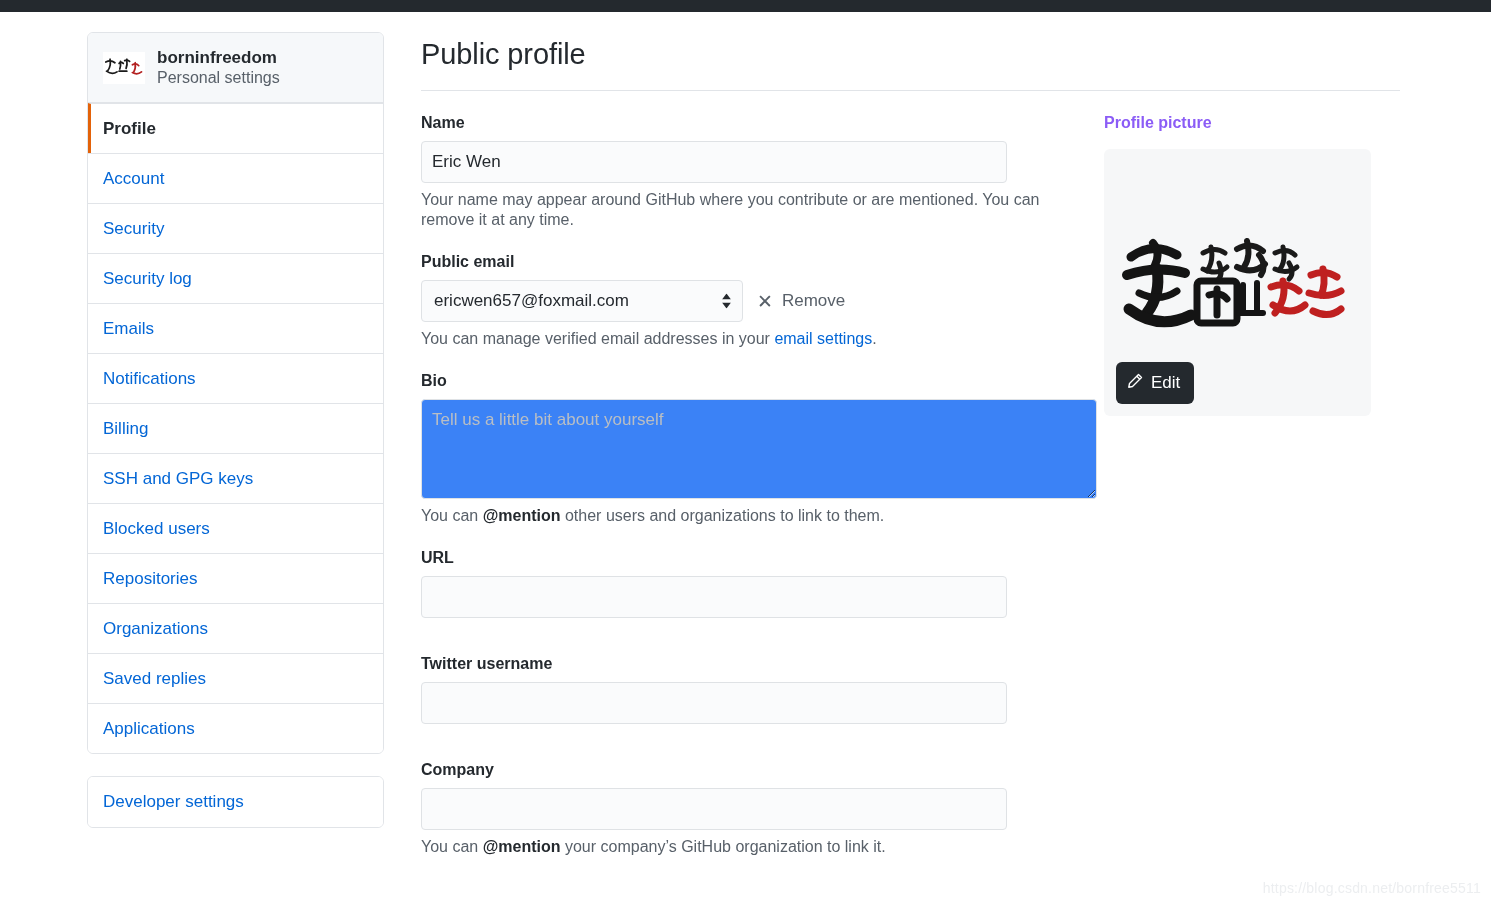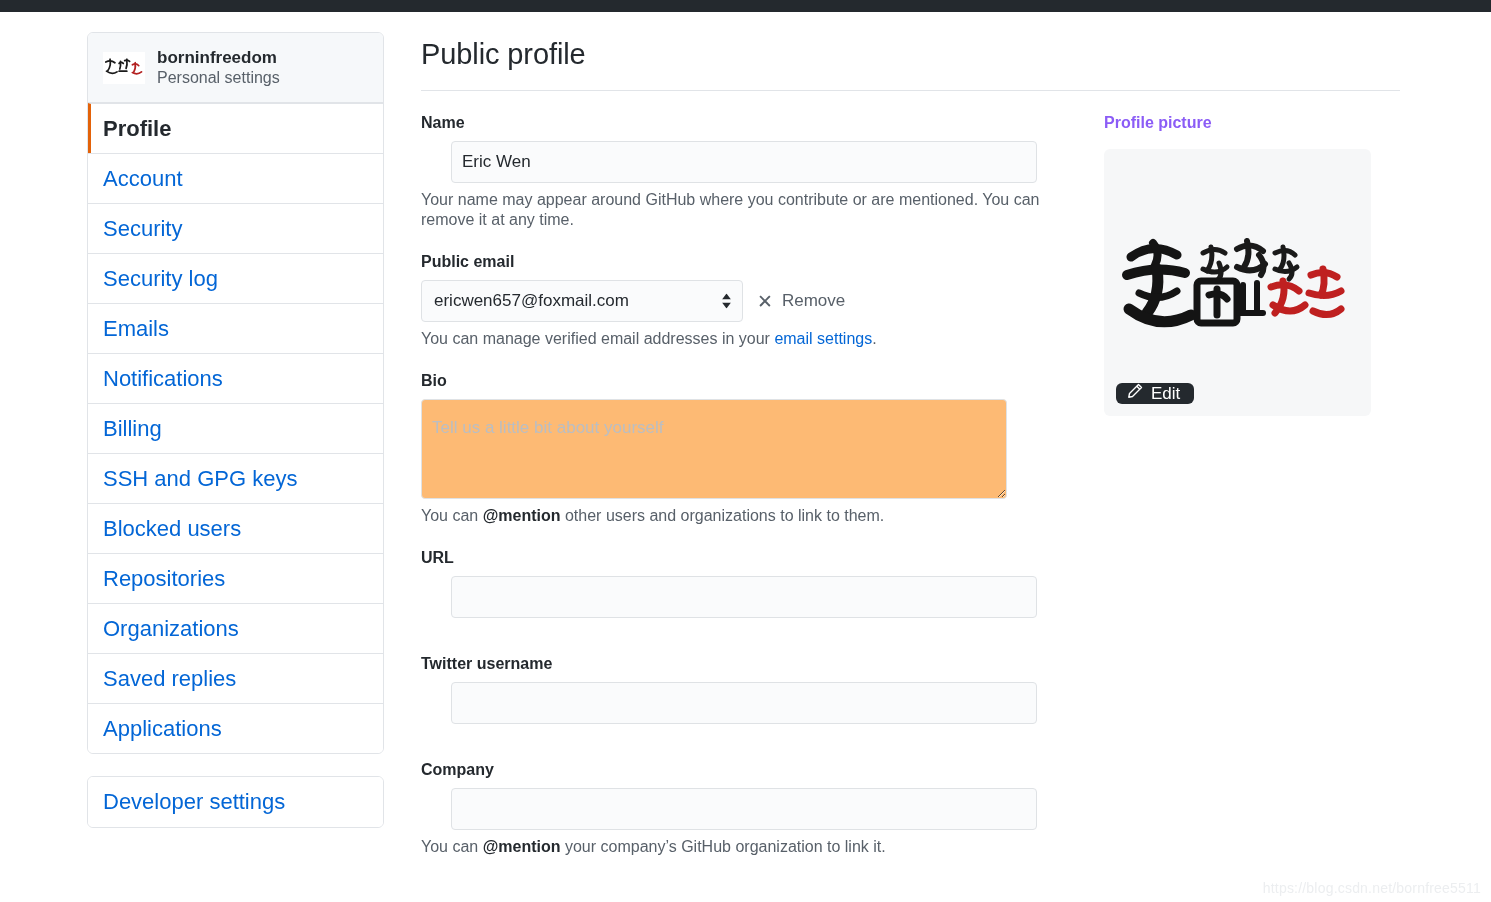--- a/index.html
+++ b/index.html
@@ -69,21 +69,21 @@
   .side-user-sub {
     font-size: 16px;
     color: #586069;
     white-space: nowrap;
   }
 
   .side-item {
     display: block;
     position: relative;
     padding: 13px 14px 13px 15px;
-    font-size: 22px;
+    font-size: 17px;
     color: #0366d6;
     border-top: 1px solid #e1e4e8;
     height: 50px;
     line-height: 24px;
     text-decoration: none;
     background: #fff;
     cursor: pointer;
     white-space: nowrap;
   }
   .side-item:first-child { border-top: none; }
@@ -148,21 +148,20 @@
     width: 586px;
     height: 42px;
     padding: 6px 10px;
     font-size: 17px;
     font-family: "Liberation Sans", sans-serif;
     color: #24292e;
     background: #fafbfc;
     border: 1px solid #dfe2e5;
     border-radius: 4px;
     outline: none;
-    margin-left: 30px;
   }
   .finput::placeholder { color: #b9bec4; }
   .fhelp {
     font-size: 16px;
     color: #586069;
     line-height: 20px;
     margin-top: 7px;
     width: 625px;
   }
   .fhelp a { color: #0366d6; text-decoration: none; }
@@ -216,27 +215,27 @@
     font-family: "Liberation Sans", sans-serif;
   }
   .remove-x {
     color: #586069;
     font-size: 19px;
     line-height: 1;
   }
 
   .ftextarea {
     display: block;
-    width: 586px;
+    width: 676px;
     height: 100px;
-    padding: 16px 10px;
+    padding: 8px 10px;
     font-size: 17px;
     font-family: "Liberation Sans", sans-serif;
     color: #24292e;
-    background: #fdba74;
+    background: #3b82f6;
     border: 1px solid #dfe2e5;
     border-radius: 4px;
     outline: none;
     resize: vertical;
     line-height: 24px;
   }
   .ftextarea::placeholder { color: #b9bec4; }
 
   
   .pic-label {
@@ -262,21 +261,21 @@
     display: flex;
     align-items: center;
     justify-content: center;
   }
   .edit-btn {
     position: absolute;
     left: 12px; bottom: 12px;
     display: inline-flex;
     align-items: center;
     gap: 8px;
-    height: 21px;
+    height: 42px;
     padding: 0 14px 0 11px;
     background: #24292e;
     color: #ffffff;
     border: none;
     border-radius: 6px;
     font-size: 17px;
     font-family: "Liberation Sans", sans-serif;
     cursor: pointer;
   }
 

